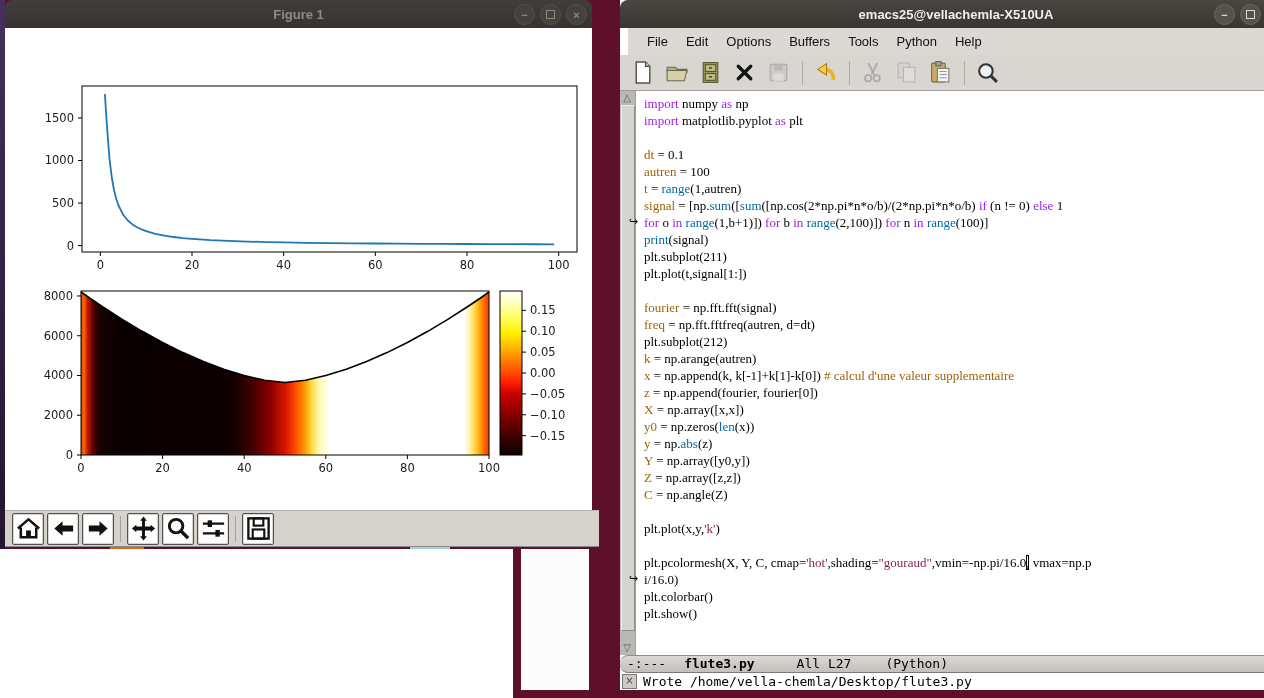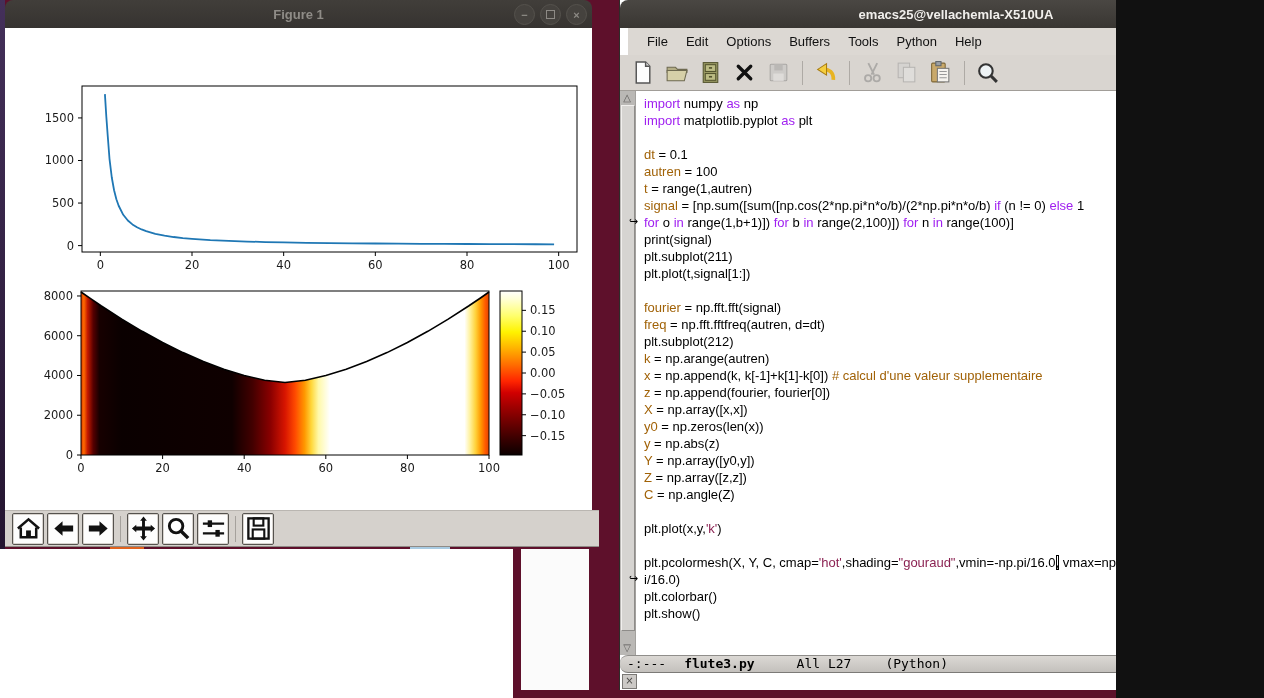--- a/index.html
+++ b/index.html
@@ -1,16 +1,16 @@
 <!DOCTYPE html>
 <html><head>
 <meta charset="utf-8">
 <style>
   html,body{margin:0;padding:0;background:#111;}
-  .screen{position:relative;width:1116px;height:698px;overflow:hidden;background:#5e102b;font-family:"Liberation Sans",sans-serif;}
+  .screen{position:relative;width:1264px;height:698px;overflow:hidden;background:#5e102b;font-family:"Liberation Sans",sans-serif;}
   .desktop-left{position:absolute;left:0;top:0;width:5px;height:698px;background:linear-gradient(#44305a,#1b0d24);}
   .bgwin-a{position:absolute;left:0;top:549px;width:513px;height:149px;background:#ffffff;}
   .bgwin-b{position:absolute;left:521px;top:549px;width:68px;height:141px;background:#fbfbfb;}
   .frag{position:absolute;height:4px;top:545px;}
   .frag-orange{left:110px;width:34px;background:#e0631f;}
   .frag-blue{left:410px;width:40px;background:#a9cbe2;top:546px;height:3px;}
 
   
   .titlebar{position:absolute;left:0;top:0;right:0;height:28px;border-radius:8px 8px 0 0;
     display:flex;align-items:center;justify-content:center;font-weight:bold;font-size:13px;}
@@ -44,25 +44,25 @@
   .tb-icon.disabled{opacity:.45;filter:grayscale(1);}
   .tb-sep{width:1px;height:24px;background:#aeaaa5;margin:0 9px 0 3px;}
 
   .em-body{position:absolute;left:0;top:91px;right:0;height:564px;background:#fff;}
   .em-scroll{position:absolute;left:0;top:0;width:15px;height:564px;background:#bab8b5;border-right:1px solid #a3a19e;}
   .em-thumb{position:absolute;left:1px;top:14px;width:12px;height:524px;background:#d6d4d1;
     border-top:1px solid #f1efed;border-left:1px solid #f1efed;border-right:1px solid #8e8c89;border-bottom:1px solid #8e8c89;}
   .em-arrow{position:absolute;left:0;width:14px;text-align:center;font-size:10px;line-height:12px;color:#5b5957;}
   .em-arrow.up{top:1px;} .em-arrow.down{bottom:1px;}
 
-  .code{position:absolute;left:24px;top:4px;font-family:Liberation Sans, sans-serif;font-size:13px;line-height:17px;
+  .code{position:absolute;left:24px;top:4px;font-family:Liberation Serif, serif;font-size:13px;line-height:17px;
     color:#000;white-space:pre;}
   .cl{position:relative;height:17px;}
   .code .k{color:#a020f0;}   
-  .code .b{color:#000000;}   
+  .code .b{color:#0369a1;}   
   .code .v{color:#a16207;}   
   .code .s{color:#8b2252;}   
   .code .c{color:#a16207;}   
   .code .cur{outline:1px solid #000;outline-offset:-1px;}
   .wrapmark{position:absolute;left:629px;top:2px;font-size:11px;line-height:11px;color:#000;}
   .contmark{position:absolute;left:-15px;top:2px;font-size:11px;line-height:11px;color:#000;}
 
   .em-modeline{position:absolute;left:0;top:655px;right:8px;height:16px;background:linear-gradient(#dbd8d4,#c3c0bc);
     border-top:1px solid #908e8b;border-bottom:1px solid #7c7a77;font-family:"DejaVu Sans Mono",monospace;
     font-size:13px;line-height:16px;color:#000;padding-left:7px;border-radius:8px;}
@@ -346,15 +346,16 @@
         <div class="em-arrow down">▽</div>
       </div>
       <div class="code" id="code"><div class="cl"><span class="k">import</span><span> numpy </span><span class="k">as</span><span> np</span></div><div class="cl"><span class="k">import</span><span> matplotlib.pyplot </span><span class="k">as</span><span> plt</span></div><div class="cl"></div><div class="cl"><span class="v">dt</span><span> = 0.1</span></div><div class="cl"><span class="v">autren</span><span> = 100</span></div><div class="cl"><span class="v">t</span><span> = </span><span class="b">range</span><span>(1,autren)</span></div><div class="cl"><span class="v">signal</span><span> = [np.</span><span class="b">sum</span><span>([</span><span class="b">sum</span><span>([np.cos(2*np.pi*n*o/b)/(2*np.pi*n*o/b) </span><span class="k">if</span><span> (n != 0) </span><span class="k">else</span><span> 1 </span><span class="wrapmark">↩</span></div><div class="cl"><span class="k">for</span><span> o </span><span class="k">in</span><span> </span><span class="b">range</span><span>(1,b+1)]) </span><span class="k">for</span><span> b </span><span class="k">in</span><span> </span><span class="b">range</span><span>(2,100)]) </span><span class="k">for</span><span> n </span><span class="k">in</span><span> </span><span class="b">range</span><span>(100)]</span><span class="contmark">↪</span></div><div class="cl"><span class="b">print</span><span>(signal)</span></div><div class="cl"><span>plt.subplot(211)</span></div><div class="cl"><span>plt.plot(t,signal[1:])</span></div><div class="cl"></div><div class="cl"><span class="v">fourier</span><span> = np.fft.fft(signal)</span></div><div class="cl"><span class="v">freq</span><span> = np.fft.fftfreq(autren, d=dt)</span></div><div class="cl"><span>plt.subplot(212)</span></div><div class="cl"><span class="v">k</span><span> = np.arange(autren)</span></div><div class="cl"><span class="v">x</span><span> = np.append(k, k[-1]+k[1]-k[0]) </span><span class="c"># calcul d'une valeur supplementaire</span></div><div class="cl"><span class="v">z</span><span> = np.append(fourier, fourier[0])</span></div><div class="cl"><span class="v">X</span><span> = np.array([x,x])</span></div><div class="cl"><span class="v">y0</span><span> = np.zeros(</span><span class="b">len</span><span>(x))</span></div><div class="cl"><span class="v">y</span><span> = np.</span><span class="b">abs</span><span>(z)</span></div><div class="cl"><span class="v">Y</span><span> = np.array([y0,y])</span></div><div class="cl"><span class="v">Z</span><span> = np.array([z,z])</span></div><div class="cl"><span class="v">C</span><span> = np.angle(Z)</span></div><div class="cl"></div><div class="cl"><span>plt.plot(x,y,</span><span class="s">'k'</span><span>)</span></div><div class="cl"></div><div class="cl"><span>plt.pcolormesh(X, Y, C, cmap=</span><span class="s">'hot'</span><span>,shading=</span><span class="s">"gouraud"</span><span>,vmin=-np.pi/16.0</span><span class="cur">,</span><span> vmax=np.p</span><span class="wrapmark">↩</span></div><div class="cl"><span>i/16.0)</span><span class="contmark">↪</span></div><div class="cl"><span>plt.colorbar()</span></div><div class="cl"><span>plt.show()</span></div></div>
     </div>
 
     <div class="em-modeline">
       <span>-:---</span><span class="buf">flute3.py</span><span class="pos">All L27</span><span class="mode">(Python)</span>
     </div>
     <div class="em-mini">
       <span class="mini-icon">×</span>
+      <span>Wrote /home/vella-chemla/Desktop/flute3.py</span>
     </div>
   </div>
 </div>
 
 </body></html>

